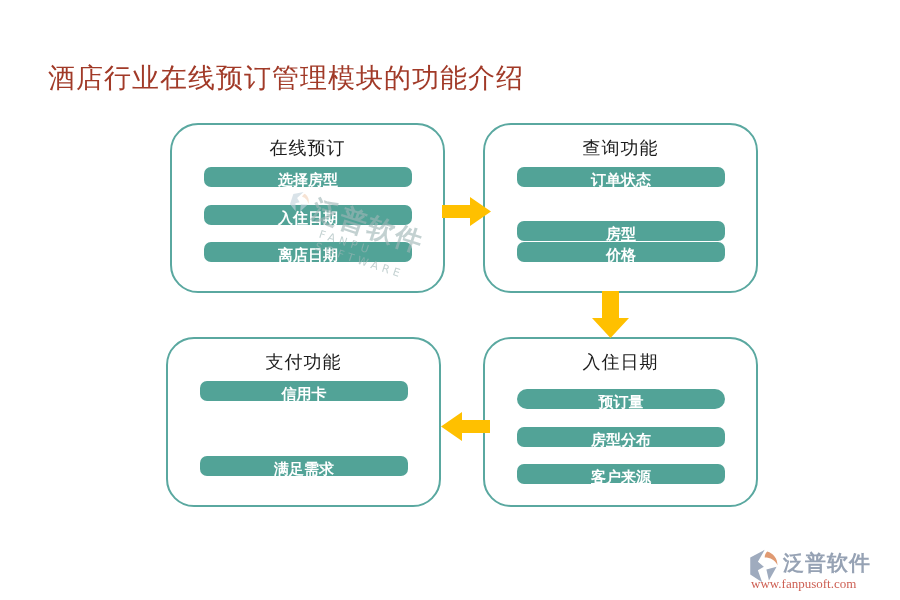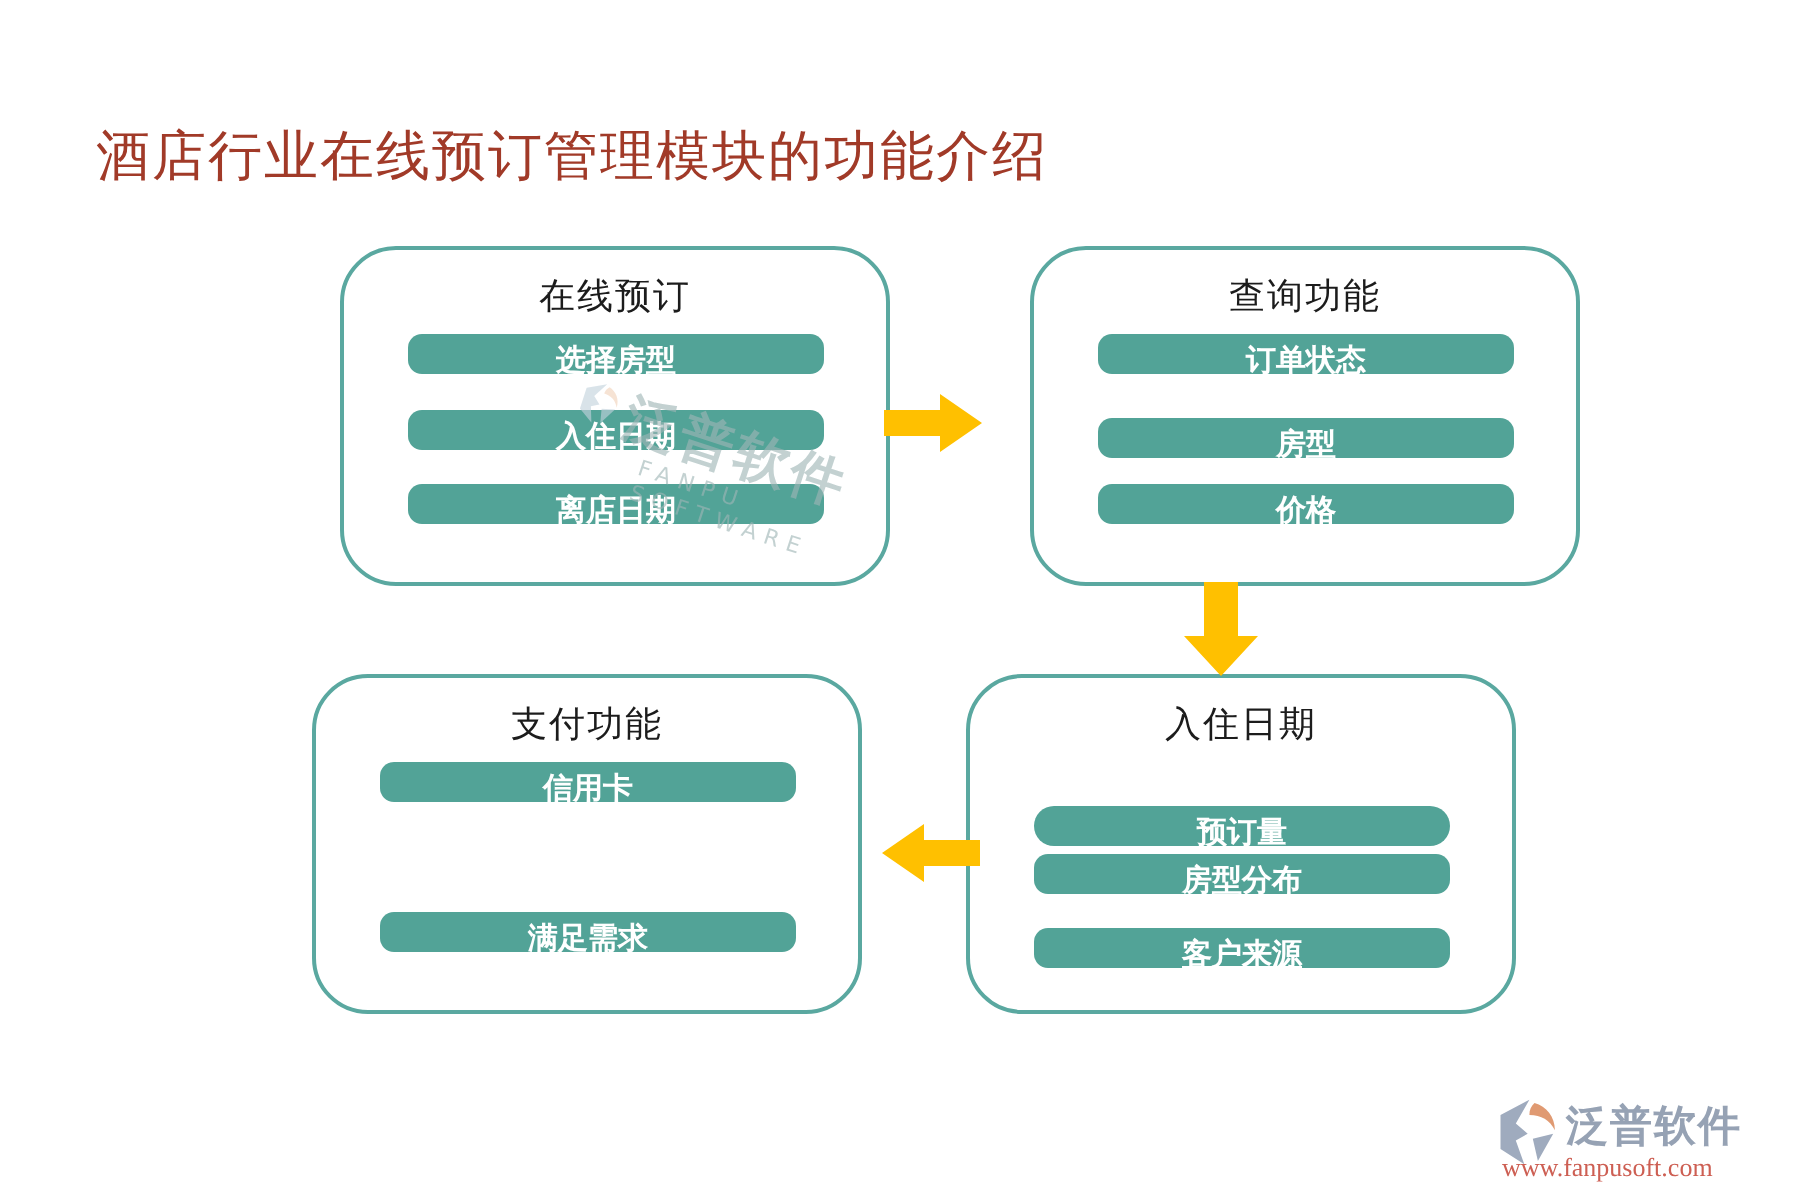--- a/index.html
+++ b/index.html
@@ -72,36 +72,36 @@
         <path d="M25 3 C32 5 37 11 37 19 C34 13 29 10 22 10 C22 7 23 5 25 3 Z" fill="#f2d3bb"></path>
         <path d="M24 24 L36 21 L27 37 Z" fill="#c3d3dd"></path>
       </svg>
       <div class="wm-text">
         <span class="wm-brand">泛普软件</span>
         <span class="wm-sub">FANPU SOFTWARE</span>
       </div>
     </div>
   </section>
 
-  <section class="box" style="left:483px;top:123px;margin-left:32px;">
+  <section class="box" style="left:483px;top:123px;">
     <div class="box-header">查询功能</div>
     <div class="pill" style="top:42px;">订单状态</div>
-    <div class="pill" style="top:84px;">房型</div>
+    <div class="pill" style="top:96px;">房型</div>
     <div class="pill" style="top:117px;">价格</div>
   </section>
 
-  <section class="box" style="left:156px;top:337px;">
+  <section class="box" style="left:166px;top:337px;">
     <div class="box-header">支付功能</div>
     <div class="pill" style="top:42px;">信用卡</div>
     <div class="pill" style="top:117px;text-align:center;">满足需求</div>
   </section>
 
   <section class="box" style="left:483px;top:337px;">
     <div class="box-header">入住日期</div>
-    <div class="pill" style="top:64px;border-radius:10px;">预订量</div>
+    <div class="pill" style="top:50px;border-radius:10px;">预订量</div>
     <div class="pill" style="top:88px;">房型分布</div>
     <div class="pill" style="top:125px;text-decoration:underline;">客户来源</div>
   </section>
 
   <svg class="arrow" style="left:442px;top:197px;" width="49" height="29" viewBox="0 0 49 29">
     <polygon points="0,8 28,8 28,0 49,14.5 28,29 28,21 0,21"></polygon>
   </svg>
 
   <svg class="arrow" style="left:592px;top:291px;" width="37" height="47" viewBox="0 0 37 47">
     <polygon points="10,0 27,0 27,27 37,27 18.5,47 0,27 10,27"></polygon>

